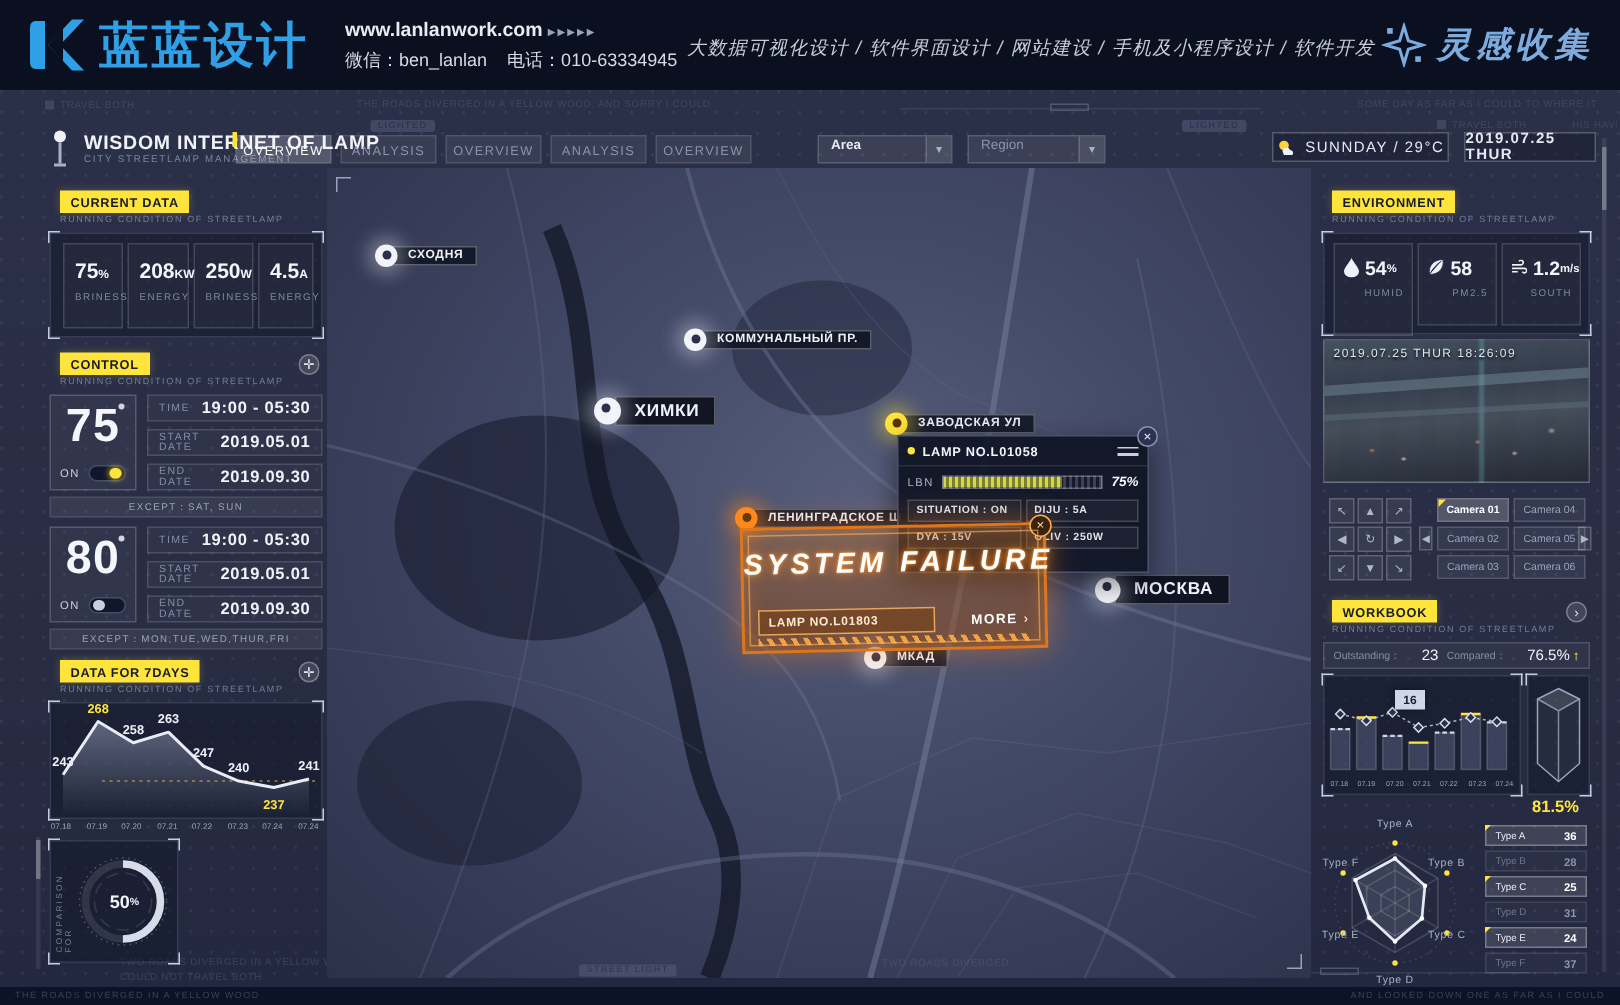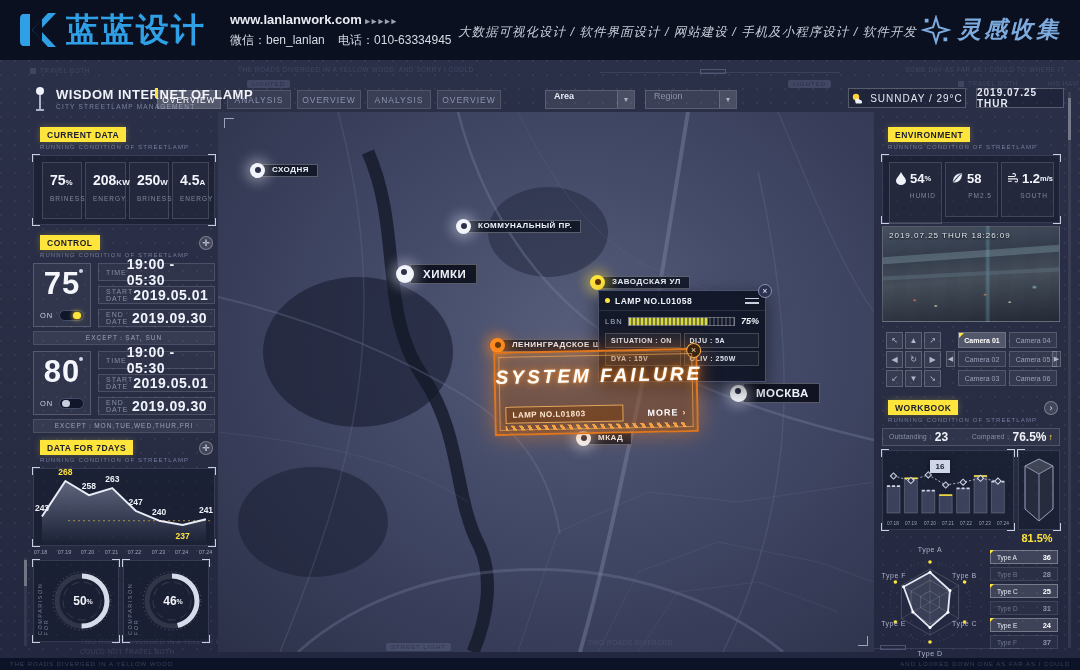--- a/index.html
+++ b/index.html
@@ -61,21 +61,21 @@
 .bignum .n{color:#f4f6fc;font-size:31px;font-weight:bold;text-align:center;margin-top:2px;letter-spacing:1px}
 .bignum .dot{position:absolute;right:7px;top:5px;width:4px;height:4px;border-radius:50%;background:#cfd5e6}
 .bn-foot{position:absolute;left:6px;bottom:5px;right:6px;display:flex;align-items:center;justify-content:space-between}
 .bn-foot .on{color:#c9cfde;font-size:7.5px;letter-spacing:1px}
 .toggle{width:25px;height:11px;border-radius:6px;background:#11162a;border:1px solid #454d6d;position:relative;cursor:pointer}
 .toggle i{position:absolute;top:1px;width:8px;height:7px;border-radius:4px}
 .toggle.on i{right:2px;background:#ffe43c;box-shadow:0 0 5px #ffe43c}
 .toggle.off i{left:2px;background:#c8cede}
 .crow{position:absolute;height:18px;border:1px solid rgba(255,255,255,.14);background:rgba(255,255,255,.03);display:flex;align-items:center;justify-content:space-between;padding:0 7px;z-index:12}
 .crow .cl{color:#858da6;font-size:7px;letter-spacing:1px}
-.crow .cv{color:#f0f3fa;font-size:14px;font-weight:bold;letter-spacing:.5px}
+.crow .cv{color:#f0f3fa;font-size:11px;font-weight:bold;letter-spacing:.5px}
 .except{position:absolute;height:14px;background:rgba(255,255,255,.07);border:1px solid rgba(255,255,255,.1);color:#9aa1b9;font-size:6.5px;letter-spacing:1px;display:flex;align-items:center;justify-content:center;z-index:12}
 
 #line-xlabels{position:absolute;left:33px;top:549px;width:180px;display:flex;justify-content:space-between;z-index:12}
 #line-xlabels span{font-size:6px;color:#9aa1b9;transform:scale(.9)}
 
 .gaugebox{position:absolute;width:86px;height:82px;z-index:11}
 .gaugebox .vlabel{position:absolute;left:3px;top:6px;bottom:6px;writing-mode:vertical-rl;transform:rotate(180deg);font-size:5.5px;color:#767e9a;letter-spacing:1.5px}
 .gaugebox .gval{position:absolute;left:14px;top:0;right:0;bottom:0;display:flex;align-items:center;justify-content:center;color:#f2f4fa;font-size:12px;font-weight:bold;z-index:2}
 .gaugebox .gval small{font-size:7px}
 .gaugebox svg{position:absolute;left:16px;top:8px}
@@ -137,21 +137,21 @@
 .cam .girder2{position:absolute;left:-5%;top:48%;width:110%;height:4px;background:rgba(100,120,135,.4);transform:rotate(-3deg)}
 .dpad{position:absolute;left:886px;top:332px;display:grid;grid-template-columns:repeat(3,17px);grid-auto-rows:17px;gap:2px;z-index:12}
 .dpad b{border:1px solid rgba(255,255,255,.2);background:rgba(255,255,255,.07);color:#aeb6cc;font-size:8px;font-weight:normal;display:flex;align-items:center;justify-content:center;cursor:pointer}
 .sidearr{position:absolute;width:9px;height:16px;border:1px solid rgba(255,255,255,.2);background:rgba(255,255,255,.07);color:#aeb6cc;font-size:7px;display:flex;align-items:center;justify-content:center;z-index:12;cursor:pointer}
 .cambtn{position:absolute;width:48px;height:16px;border:1px solid rgba(255,255,255,.16);background:rgba(255,255,255,.06);color:#9aa2bb;font-size:7px;display:flex;align-items:center;justify-content:center;z-index:12;cursor:pointer}
 .cambtn.selc{background:rgba(255,255,255,.2);color:#fff;font-weight:bold}
 .cambtn.selc:before{content:"";position:absolute;left:0;top:0;border-top:5px solid #ffe43c;border-right:5px solid transparent}
 
 .wstats{position:absolute;left:882px;top:428px;width:178px;height:18px;border:1px solid rgba(255,255,255,.16);background:rgba(255,255,255,.04);display:flex;align-items:center;justify-content:space-between;padding:0 6px;z-index:12}
 .wstats .wl{color:#858da6;font-size:7px}
-.wstats .wv{color:#f2f4fa;font-size:12px;font-weight:bold;margin-left:1px}
+.wstats .wv{color:#f2f4fa;font-size:10px;font-weight:normal;margin-left:14px}
 .wstats .up{color:#ffe43c;font-size:9px;font-weight:bold;margin-left:2px}
 .wgroup{display:flex;align-items:center}
 #bar-xlabels{position:absolute;left:886px;top:520px;width:124px;display:flex;justify-content:space-between;z-index:13}
 #bar-xlabels span{font-size:5.5px;color:#9aa1b9;transform:scale(.85)}
 .tooltip16{position:absolute;left:930px;top:460px;width:20px;height:13px;background:#cfd6e8;color:#1a2035;font-size:8px;font-weight:bold;display:flex;align-items:center;justify-content:center;z-index:14;box-shadow:0 0 6px rgba(0,0,0,.4)}
 .sidepct{position:absolute;left:1014px;top:532px;width:46px;text-align:center;color:#ffe43c;font-size:11px;font-weight:bold;z-index:13}
 
 .rlabel{position:absolute;font-size:7px;color:#aab1c6;letter-spacing:.5px;z-index:13;white-space:nowrap}
 .trow{position:absolute;width:68px;height:14px;border:1px solid rgba(255,255,255,.1);background:rgba(255,255,255,.03);display:flex;align-items:center;justify-content:space-between;padding:0 6px;z-index:13;cursor:pointer}
 .trow .tl{color:#6d7590;font-size:6.5px}
@@ -457,33 +457,20 @@
   <div class="gaugebox frame" style="left:33px;top:560px"><b class="cx"></b>
     <span class="vlabel">COMPARISON FOR</span>
     <svg width="64" height="64" viewBox="0 0 64 64">
       <circle cx="32" cy="32" r="29" fill="none" stroke="#8a92ad" stroke-width="1" stroke-dasharray="1 3" opacity=".5"></circle>
       <circle cx="32" cy="32" r="25" fill="none" stroke="rgba(255,255,255,.1)" stroke-width="5"></circle>
       <circle class="gauge-arc" cx="32" cy="32" r="25" fill="none" stroke="#d7dcea" stroke-width="5" transform="rotate(-90 32 32)" stroke-dasharray="78.5 157.1"></circle>
       <circle cx="32" cy="32" r="19" fill="none" stroke="rgba(255,255,255,.12)" stroke-width="1" stroke-dasharray="8 5"></circle>
     </svg>
     <div class="gval">
         <span>50</span>
-        <small>%</small>
-      </div>
-  </div>
-  <div class="gaugebox frame" style="left:123px;top:560px"><b class="cx"></b>
-    <span class="vlabel">COMPARISON FOR</span>
-    <svg width="64" height="64" viewBox="0 0 64 64">
-      <circle cx="32" cy="32" r="29" fill="none" stroke="#8a92ad" stroke-width="1" stroke-dasharray="1 3" opacity=".5"></circle>
-      <circle cx="32" cy="32" r="25" fill="none" stroke="rgba(255,255,255,.1)" stroke-width="5"></circle>
-      <circle class="gauge-arc" cx="32" cy="32" r="25" fill="none" stroke="#d7dcea" stroke-width="5" transform="rotate(-90 32 32)" stroke-dasharray="72.3 157.1"></circle>
-      <circle cx="32" cy="32" r="19" fill="none" stroke="rgba(255,255,255,.12)" stroke-width="1" stroke-dasharray="8 5"></circle>
-    </svg>
-    <div class="gval">
-        <span>46</span>
         <small>%</small>
       </div>
   </div>
 
   <div class="chip" style="left:888px;top:127px">ENVIRONMENT</div>
   <div class="sub" style="left:888px;top:144px">RUNNING CONDITION OF STREETLAMP</div>
   <div class="frame" style="left:882px;top:155px;width:178px;height:68px"><b class="cx"></b>
     <div class="envbox" style="left:6px;top:6px;width:53px;height:62px;position:absolute">
       <div class="ev">
         <svg width="10" height="13" viewBox="0 0 10 13">

